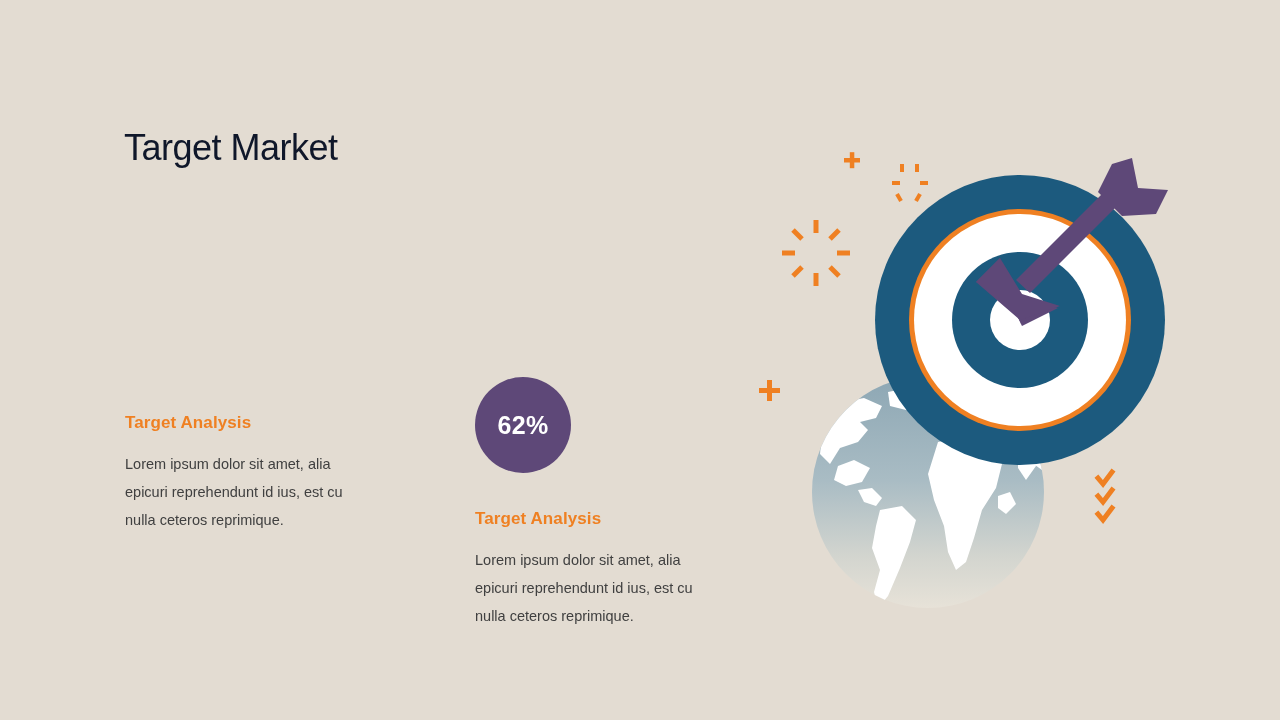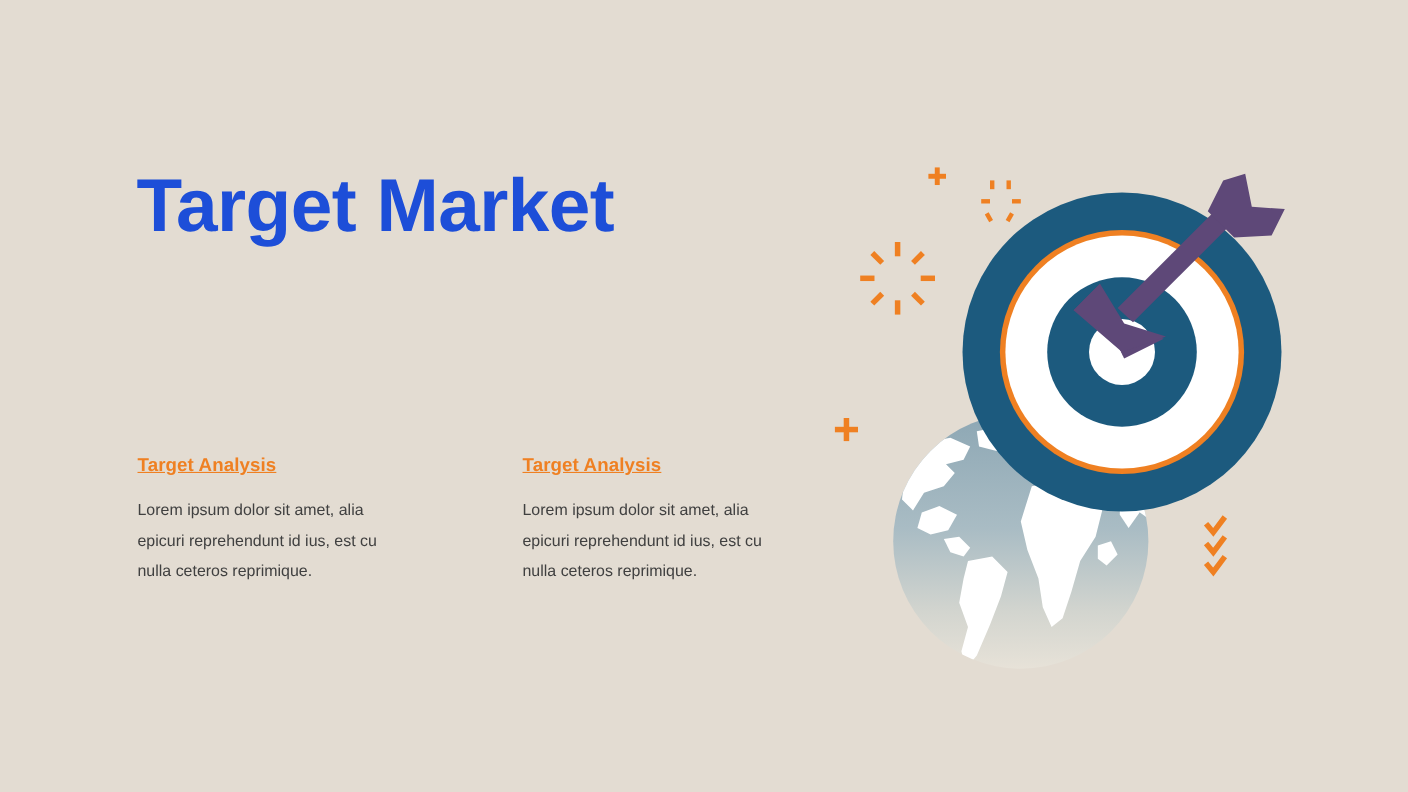--- a/index.html
+++ b/index.html
@@ -21,23 +21,23 @@
     width: 1280px;
     height: 720px;
     background: #E3DCD2;
   }
 
   
   .slide-title {
     position: absolute;
     left: 124px;
     top: 104px;
-    font-size: 68px;
-    font-weight: bold;
-    color: #1d4ed8;
+    font-size: 36px;
+    font-weight: normal;
+    color: #0f172a;
     letter-spacing: -0.5px;
     line-height: 1.1;
     white-space: nowrap;
   }
 
   
   .stat-block {
     position: absolute;
     width: 240px;
     top: 377px;
@@ -57,21 +57,20 @@
     font-weight: bold;
     letter-spacing: 0.3px;
   }
 
   .stat-heading {
     margin-top: 36px;
     font-size: 17px;
     font-weight: bold;
     color: #EF8022;
     letter-spacing: 0.1px;
-    text-decoration: underline;
   }
 
   .stat-body {
     margin-top: 17px;
     font-size: 14.5px;
     line-height: 28px;
     color: #404040;
     width: 232px;
   }
 
@@ -99,20 +98,23 @@
 <div class="slide">
 
   <h1 class="slide-title">Target Market</h1>
 
   <div class="stat-block stat-0">
     <div class="stat-heading">Target Analysis</div>
     <div class="stat-body">Lorem ipsum dolor sit amet, alia epicuri reprehendunt id ius, est cu nulla ceteros reprimique.</div>
   </div>
 
   <div class="stat-block stat-1">
+    <div class="stat-circle" style="background:#5E4878;">
+      <span>62%</span>
+    </div>
     <div class="stat-heading">Target Analysis</div>
     <div class="stat-body">Lorem ipsum dolor sit amet, alia epicuri reprehendunt id ius, est cu nulla ceteros reprimique.</div>
   </div>
 
   <div class="artwork">
     <svg width="470" height="430" viewBox="0 0 470 430">
       <defs>
         <linearGradient id="globeGrad" x1="0" y1="0" x2="0" y2="1">
           <stop offset="0%" stop-color="#8DA7B4"></stop>
           <stop offset="45%" stop-color="#A9BCC4"></stop>

